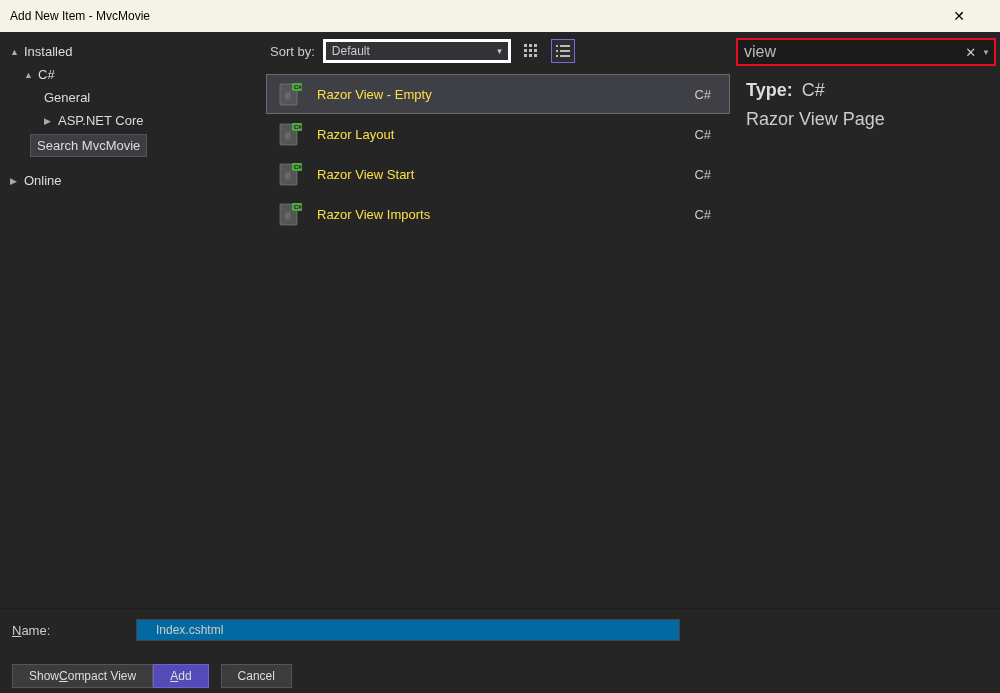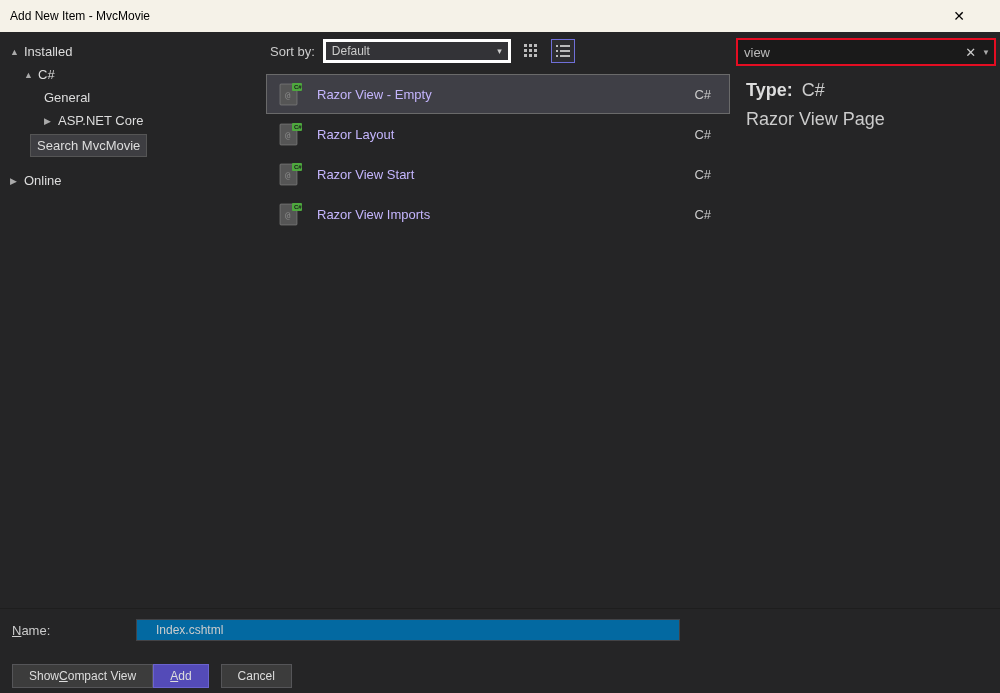--- a/index.html
+++ b/index.html
@@ -23,27 +23,27 @@
     .toolbar { height: 38px; display: flex; align-items: center; padding: 14px 8px; gap: 8px; }
     .sortby-label { font-size: 13px; color: #ccc; }
     .sort-select { width: 188px; height: 24px; background: #333337; border: 3px solid #ffffff; color: #ccc; font-size: 12px; padding: 0 6px; display: flex; align-items: center; justify-content: space-between; }
     .view-btn { width: 24px; height: 24px; display: flex; align-items: center; justify-content: center; border: 1px solid transparent; }
     .view-btn.active { border: 1px solid #6f6fd8; background: #2d2d30; }
 
     .item-list { flex: 1; padding: 4px 4px; }
     .list-row { display: flex; align-items: center; height: 40px; padding: 0 10px; border: 1px solid transparent; }
     .list-row.selected { background: #3f3f46; border: 1px solid #6a6a6a; }
     .list-icon { width: 26px; height: 26px; margin-right: 14px; position: relative; }
-    .list-label { flex: 1; font-size: 13px; color: #c4b5fd; }
+    .list-label { flex: 1; font-size: 13px; color: #fde047; }
     .list-lang { font-size: 13px; color: #ccc; padding-right: 8px; }
 
     .right-pane { width: 266px; background: #252526; display:flex; flex-direction:column;}
     .search-wrap { padding: 6px 4px 4px 2px; }
     .search-box { height: 28px; border: 2px solid #e40d22; background: #1a1a1a; display: flex; align-items: center; padding: 0 2px 0 6px; }
-    .search-input { flex: 1; background: transparent; border: none; color: #bbb; font-size: 13px; outline: none; }
+    .search-input { flex: 1; background: transparent; border: none; color: #bbb; font-size: 16px; outline: none; }
     .search-x { color: #ccc; font-size: 13px; padding: 0 4px; }
     .search-drop { color: #aaa; font-size: 8px; padding: 0 2px; }
 
     .details { padding: 10px 12px; font-size: 18px; }
     .type-row { margin-bottom: 8px; }
     .type-label { font-weight: bold; color:#ddd; }
 
     .bottom { height: 85px; background: #252526; padding: 10px 12px 8px 12px; border-top: 1px solid #1e1e1e; }
     .name-row { display: flex; align-items: center; margin-bottom: 18px; }
     .name-label { width: 124px; font-size: 13px; color: #ccc; }

